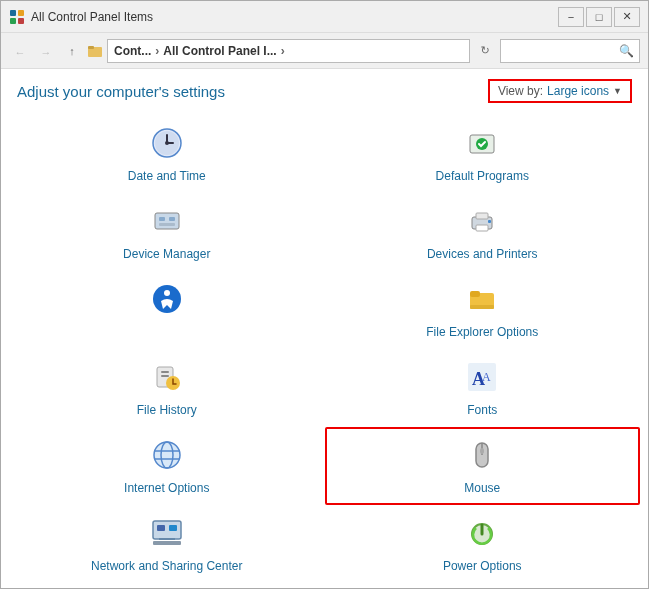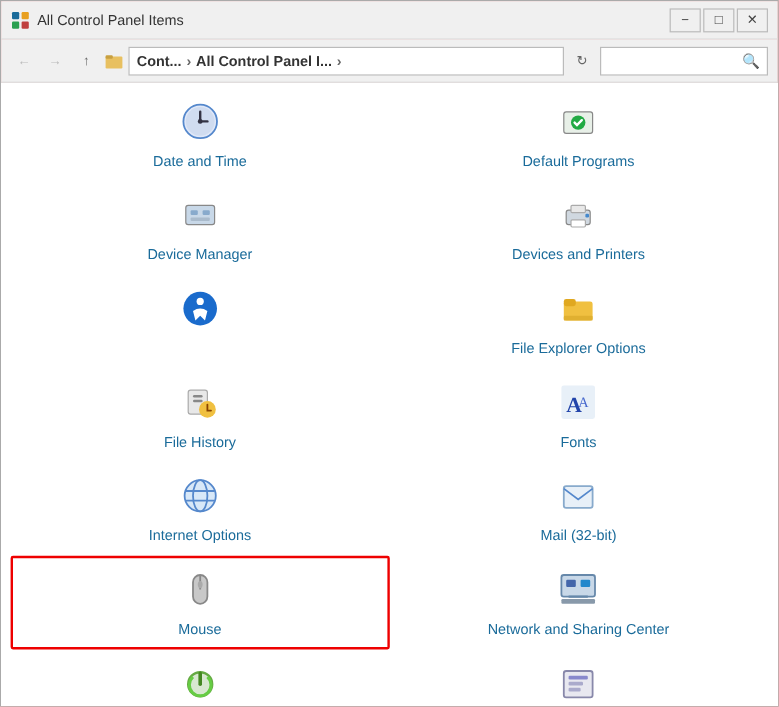--- a/index.html
+++ b/index.html
@@ -1,21 +1,21 @@
 <!DOCTYPE html>
 <html><head>
   <meta charset="utf-8">
   <style>
     * { box-sizing: border-box; margin: 0; padding: 0; }
     body { font-family: 'Segoe UI', Arial, sans-serif; font-size: 13px; background: #f0f0f0; }
 
     .window {
       width: 649px;
       height: 589px;
-      background: #fca5a5;
+      background: #000000;
       border: 1px solid #aaa;
       display: flex;
       flex-direction: column;
       box-shadow: 2px 2px 8px rgba(0,0,0,0.3);
     }
 
     
     .title-bar {
       background: #f0f0f0;
       border-bottom: 1px solid #ddd;
@@ -233,20 +233,28 @@
     </div>
     <button class="nav-btn">↻</button>
     <div class="search-wrapper">
       <input class="search-box" type="text" placeholder="" style="">
       <span class="search-icon-box">🔍</span>
     </div>
   </div>
 
   <div class="content-area">
 
+    <div class="header-bar">
+      <span class="header-title">Adjust your computer's settings</span>
+      <div class="view-by-box">
+        <span class="view-by-label">View by:</span>
+        <span class="view-by-value">Large icons</span>
+        <span class="view-by-arrow">▼</span>
+      </div>
+    </div>
 
     <div class="items-scroll">
       <div class="items-grid" id="items-container">
       <div class="item">
     <div class="item-icon">
       <svg width="32" height="32" viewBox="0 0 32 32">
                 <circle cx="16" cy="16" r="14" fill="#e0e8f8" stroke="#5588cc" stroke-width="1.5"></circle>
                 <circle cx="16" cy="16" r="12" fill="#d0dcf0"></circle>
                 <line x1="16" y1="16" x2="16" y2="8" stroke="#334" stroke-width="2" stroke-linecap="round"></line>
                 <line x1="16" y1="16" x2="22" y2="16" stroke="#334" stroke-width="2" stroke-linecap="round"></line>
@@ -332,29 +340,20 @@
     <div class="item-icon">
       <svg width="32" height="32" viewBox="0 0 32 32">
                 <circle cx="16" cy="16" r="13" fill="#d8e8f8" stroke="#5588cc" stroke-width="1.5"></circle>
                 <ellipse cx="16" cy="16" rx="6" ry="13" fill="none" stroke="#5588cc" stroke-width="1.5"></ellipse>
                 <line x1="4" y1="12" x2="28" y2="12" stroke="#5588cc" stroke-width="1.5"></line>
                 <line x1="4" y1="20" x2="28" y2="20" stroke="#5588cc" stroke-width="1.5"></line>
               </svg>
     </div>
     <span class="item-label">Internet Options</span>
   </div>
-          <div class="item">
-    <div class="item-icon">
-      <svg width="32" height="32" viewBox="0 0 32 32">
-                <rect x="4" y="8" width="24" height="18" rx="2" fill="#e8f0f8" stroke="#88aacc" stroke-width="1.5"></rect>
-                <path d="M4 10 L16 19 L28 10" stroke="#5588cc" stroke-width="1.5" fill="none"></path>
-              </svg>
-    </div>
-    <span class="item-label">Mail (32-bit)</span>
-  </div>
           <div class="item highlighted">
     <div class="item-icon">
       <svg width="32" height="32" viewBox="0 0 32 32">
                 <rect x="10" y="4" width="12" height="24" rx="6" fill="#c8c8c8" stroke="#888" stroke-width="1.5"></rect>
                 <line x1="16" y1="4" x2="16" y2="16" stroke="#888" stroke-width="1.5"></line>
                 <ellipse cx="16" cy="12" rx="2" ry="3" fill="#aaa"></ellipse>
               </svg>
     </div>
     <span class="item-label">Mouse</span>
   </div>

